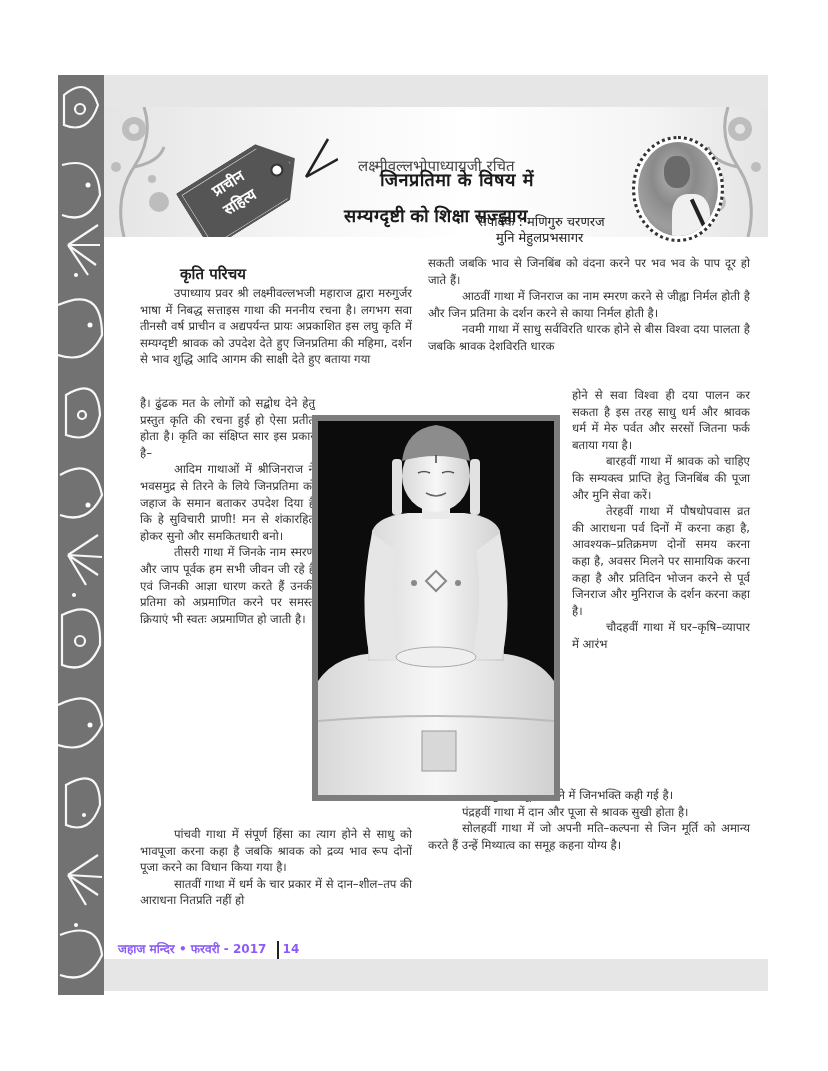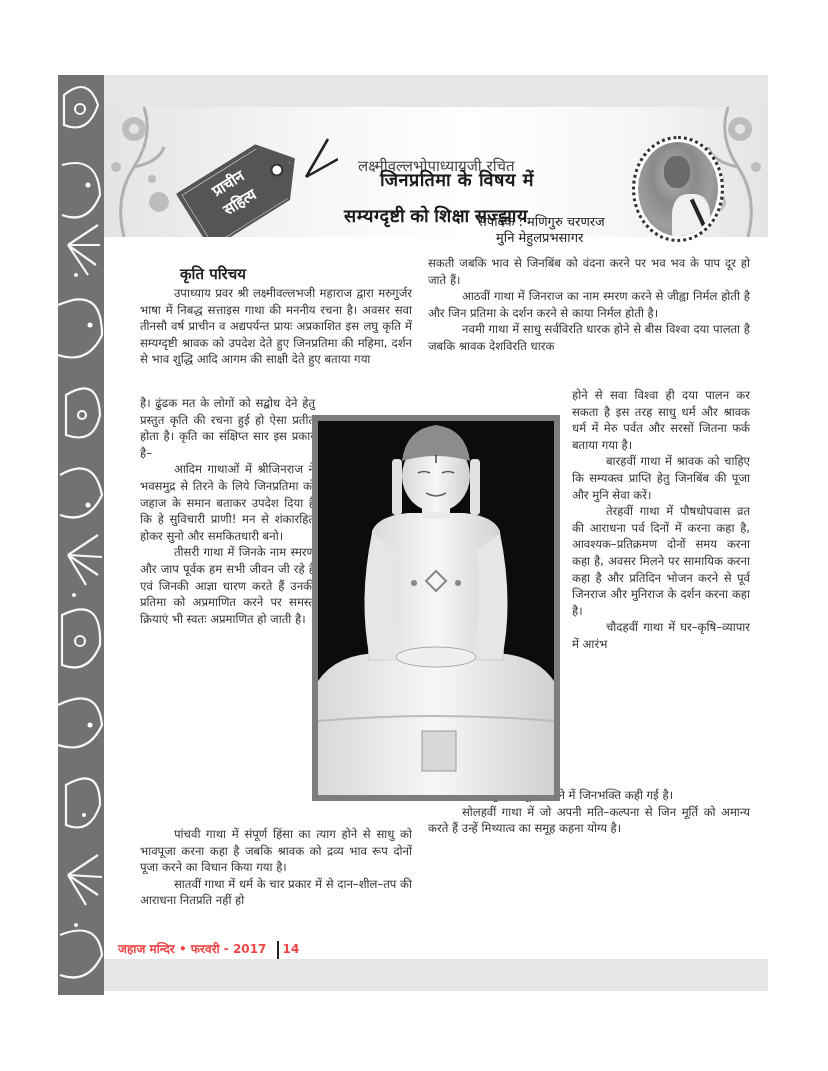--- a/index.html
+++ b/index.html
@@ -114,21 +114,21 @@
 
   .idol-frame {
     position:absolute; left:254px; top:340px; width:248px; height:386px;
     background:#7d7d7d; padding:6px; box-sizing:border-box;
   }
   .idol-inner {
     width:100%; height:100%; background:#0d0d0d; position:relative; overflow:hidden;
   }
 
   .footer {
-    position:absolute; left:58px; top:848px; font-size:12px; color:#ef4444;
+    position:absolute; left:58px; top:848px; font-size:12px; color:#8b5cf6;
     font-weight:bold;
   }
   .footer .sep { display:inline-block; border-left:2px solid #222; height:18px; vertical-align:middle; margin:0 4px 0 6px; }
   .bottom-strip {
     position:absolute; left:46px; top:884px; width:664px; height:32px;
     background:#e6e6e6;
   }
 </style>
 </head>
 <body>
@@ -221,21 +221,21 @@
   <div class="portrait">
     <div class="portrait-img" title="portrait-of-muni">
       <div class="head"></div>
       <div class="cloth"></div>
       <div class="mic"></div>
     </div>
   </div>
 
   <div class="col col-left">
     <div class="section-heading">कृति परिचय</div>
-    <p class="ind last-left">उपाध्याय प्रवर श्री लक्ष्मीवल्लभजी महाराज द्वारा मरुगुर्जर भाषा में निबद्ध सत्ताइस गाथा की मननीय रचना है। अवसर सवा तीनसौ वर्ष प्राचीन व अद्यपर्यन्त प्रायः अप्रकाशित इस लघु कृति में सम्यग्दृष्टी श्रावक को उपदेश देते हुए जिनप्रतिमा की महिमा, दर्शन से भाव शुद्धि आदि आगम की साक्षी देते हुए बताया गया</p>
+    <p class="ind last-left">उपाध्याय प्रवर श्री लक्ष्मीवल्लभजी महाराज द्वारा मरुगुर्जर भाषा में निबद्ध सत्ताइस गाथा की मननीय रचना है। लगभग सवा तीनसौ वर्ष प्राचीन व अद्यपर्यन्त प्रायः अप्रकाशित इस लघु कृति में सम्यग्दृष्टी श्रावक को उपदेश देते हुए जिनप्रतिमा की महिमा, दर्शन से भाव शुद्धि आदि आगम की साक्षी देते हुए बताया गया</p>
   </div>
 
   <div class="col col-left-narrow">
     <p class="last-left">है। ढुंढक मत के लोगों को सद्बोध देने हेतु प्रस्तुत कृति की रचना हुई हो ऐसा प्रतीत होता है। कृति का संक्षिप्त सार इस प्रकार है–</p>
     <p class="ind last-left">आदिम गाथाओं में श्रीजिनराज ने भवसमुद्र से तिरने के लिये जिनप्रतिमा को जहाज के समान बताकर उपदेश दिया है कि हे सुविचारी प्राणी! मन से शंकारहित होकर सुनो और समकितधारी बनो।</p>
     <p class="ind last-left">तीसरी गाथा में जिनके नाम स्मरण और जाप पूर्वक हम सभी जीवन जी रहे हैं एवं जिनकी आज्ञा धारण करते हैं उनकी प्रतिमा को अप्रमाणित करने पर समस्त क्रियाएं भी स्वतः अप्रमाणित हो जाती है।</p>
   </div>
 
   <div class="col col-left-bottom">
     <p class="ind last-left">पांचवी गाथा में संपूर्ण हिंसा का त्याग होने से साधु को भावपूजा करना कहा है जबकि श्रावक को द्रव्य भाव रूप दोनों पूजा करने का विधान किया गया है।</p>
@@ -250,20 +250,21 @@
   </div>
 
   <div class="col col-right-top">
     <p class="last-left">सकती जबकि भाव से जिनबिंब को वंदना करने पर भव भव के पाप दूर हो जाते हैं।</p>
     <p class="ind last-left">आठवीं गाथा में जिनराज का नाम स्मरण करने से जीह्वा निर्मल होती है और जिन प्रतिमा के दर्शन करने से काया निर्मल होती है।</p>
     <p class="ind">नवमी गाथा में साधु सर्वविरति धारक होने से बीस विश्वा दया पालता है जबकि श्रावक देशविरति धारक</p>
   </div>
 
   <div class="col col-right-bottom">
     <p class="last-left">कहा गया है परंतु जिन पूजा करने में जिनभक्ति कही गई है।</p>
+    <p class="ind last-left">पंद्रहवीं गाथा में दान और पूजा से श्रावक सुखी होता है।</p>
     <p class="ind last-left">सोलहवीं गाथा में जो अपनी मति–कल्पना से जिन मूर्ति को अमान्य करते हैं उन्हें मिथ्यात्व का समूह कहना योग्य है।</p>
   </div>
 
   <div class="idol-frame">
     <div class="idol-inner" title="white-marble-jina-idol-seated">
       <svg width="236" height="374" viewBox="0 0 236 374">
         <defs>
           <linearGradient id="marble" x1="0" y1="0" x2="1" y2="0">
             <stop offset="0" stop-color="#d8d8d8"></stop>
             <stop offset="0.5" stop-color="#f7f7f7"></stop>

